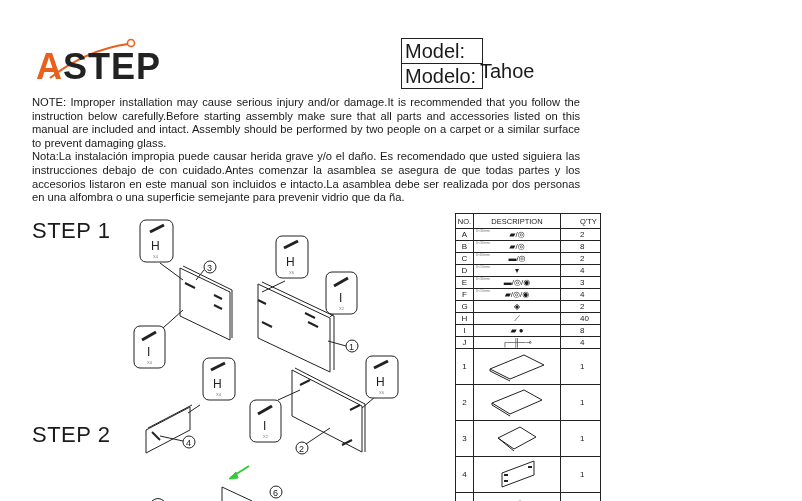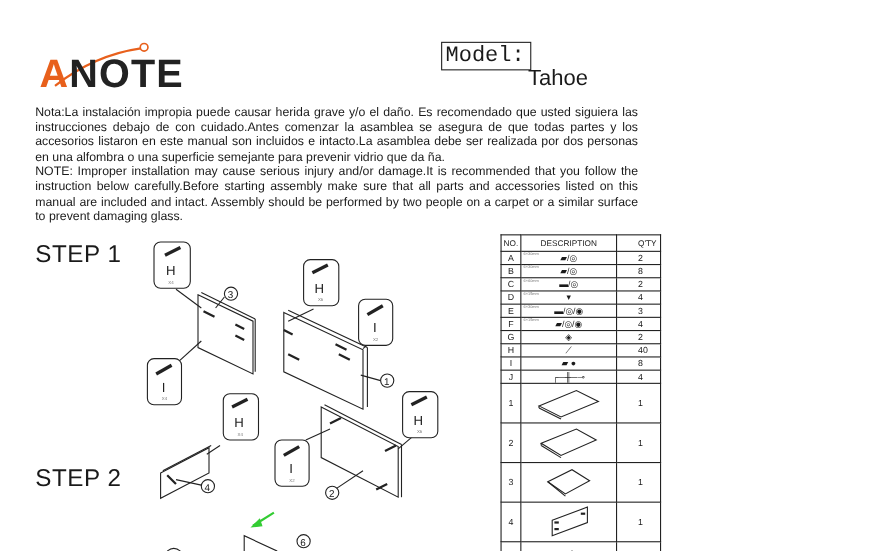--- a/index.html
+++ b/index.html
@@ -5,21 +5,21 @@
   html, body { margin:0; padding:0; background:#ffffff; }
   body { width:802px; height:501px; overflow:hidden; position:relative; font-family:"Liberation Sans", sans-serif; color:#1a1a1a; }
   .abs { position:absolute; }
 
   
   .logo { left:36px; top:38px; width:170px; height:48px; }
   .logo-text { position:absolute; left:0; top:8px; font-family:"Liberation Sans", sans-serif; font-weight:bold; font-size:36px; letter-spacing:1px; color:#222; }
   .logo-text .a { color:#e8601c; }
 
   
-  .model-box { left:401px; top:38px;font-family:Liberation Mono, monospace; }
+  .model-box { left:401px; top:38px; }
   .model-cell { border:1px solid #222; font-size:20px; padding:0 3px; height:24px; line-height:24px; width:74px; }
   .model-cell + .model-cell { border-top:none; }
   .model-value { left:480px; top:60px; font-size:20px; }
 
   
   .notes { left:32px; top:96px; width:548px; font-size:11.2px; line-height:13.6px; text-align:justify; }
   .notes p { margin:0; }
 
   .step-label { font-size:22px; letter-spacing:0.5px; }
   .step1 { left:32px; top:218px; }
@@ -41,31 +41,32 @@
   .callout-qty { font-size:4px; fill:#777; }
 </style>
 </head>
 <body>
 
 <div class="abs logo">
   <svg width="170" height="48" style="position:absolute;left:0;top:0;">
     <path d="M14 40 Q 50 12 92 6" stroke="#e8601c" stroke-width="2" fill="none"></path>
     <circle cx="95" cy="5" r="3.5" fill="none" stroke="#e8601c" stroke-width="1.5"></circle>
   </svg>
-  <div class="logo-text"><span class="a">A</span><span>NOTE</span></div>
+  <div class="logo-text"><span class="a">A</span><span>STEP</span></div>
 </div>
 
 <div class="abs model-box">
   <div class="model-cell">Model:</div>
+  <div class="model-cell">Modelo:</div>
 </div>
 <div class="abs model-value">Tahoe</div>
 
 <div class="abs notes">
+  <p>NOTE: Improper installation may cause serious injury and/or damage.It is recommended that you follow the instruction below carefully.Before starting assembly make sure that all parts and accessories listed on this manual are included and intact. Assembly should be performed by two people on a carpet or a similar surface to prevent damaging glass.</p>
   <p>Nota:La instalación impropia puede causar herida grave y/o el daño. Es recomendado que usted siguiera las instrucciones debajo de con cuidado.Antes comenzar la asamblea se asegura de que todas partes y los accesorios listaron en este manual son incluidos e intacto.La asamblea debe ser realizada por dos personas en una alfombra o una superficie semejante para prevenir vidrio que da ña.</p>
-  <p>NOTE: Improper installation may cause serious injury and/or damage.It is recommended that you follow the instruction below carefully.Before starting assembly make sure that all parts and accessories listed on this manual are included and intact. Assembly should be performed by two people on a carpet or a similar surface to prevent damaging glass.</p>
 </div>
 
 <div class="abs step-label step1">STEP 1</div>
 <div class="abs step-label step2">STEP 2</div>
 
 <svg class="abs" style="left:0;top:0;" width="802" height="501" fill="none" stroke="#222" stroke-width="1">
 
   <g>
     <polygon points="180,268 230,292 230,340 180,316" fill="#fff"></polygon>
     <line x1="183" y1="266" x2="232" y2="290"></line>

